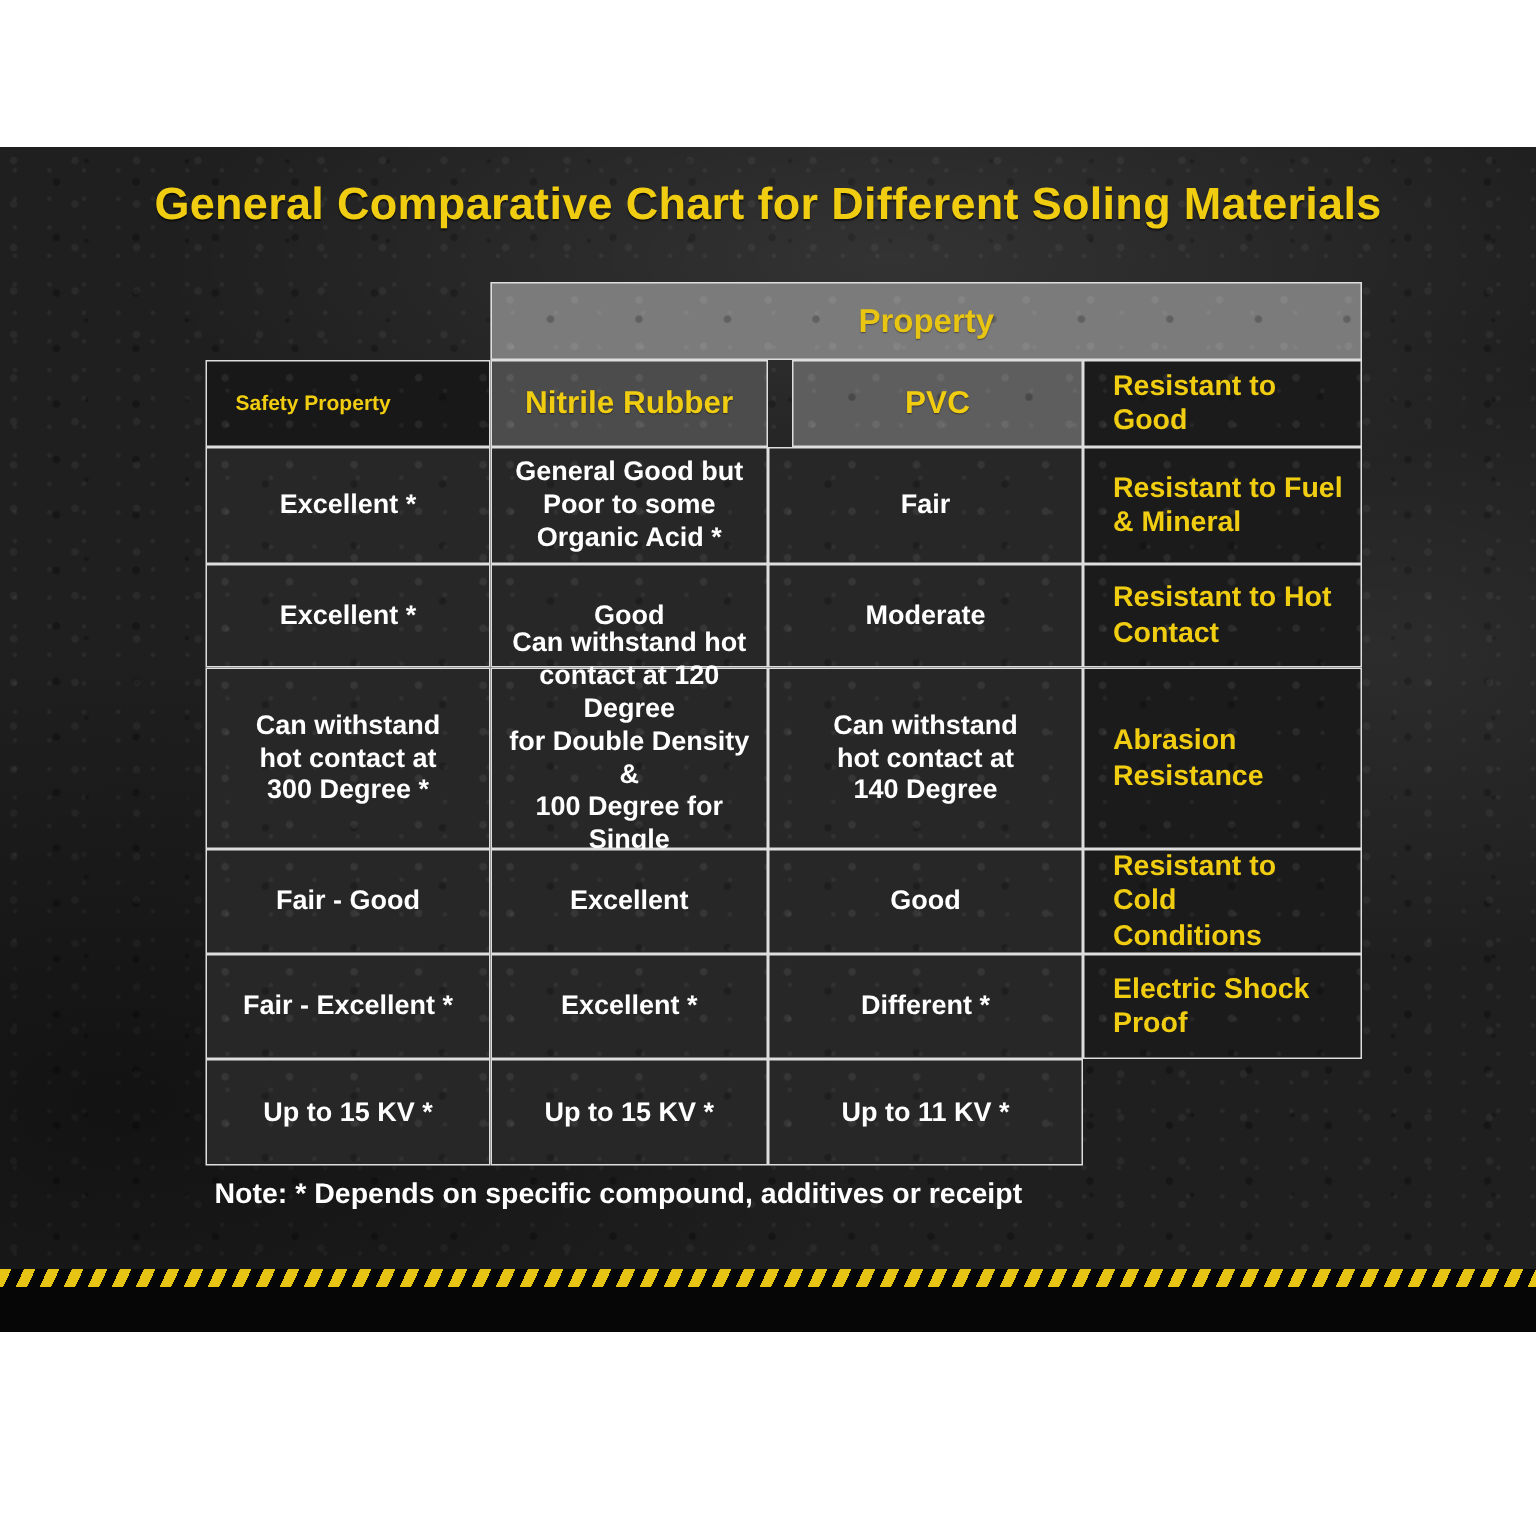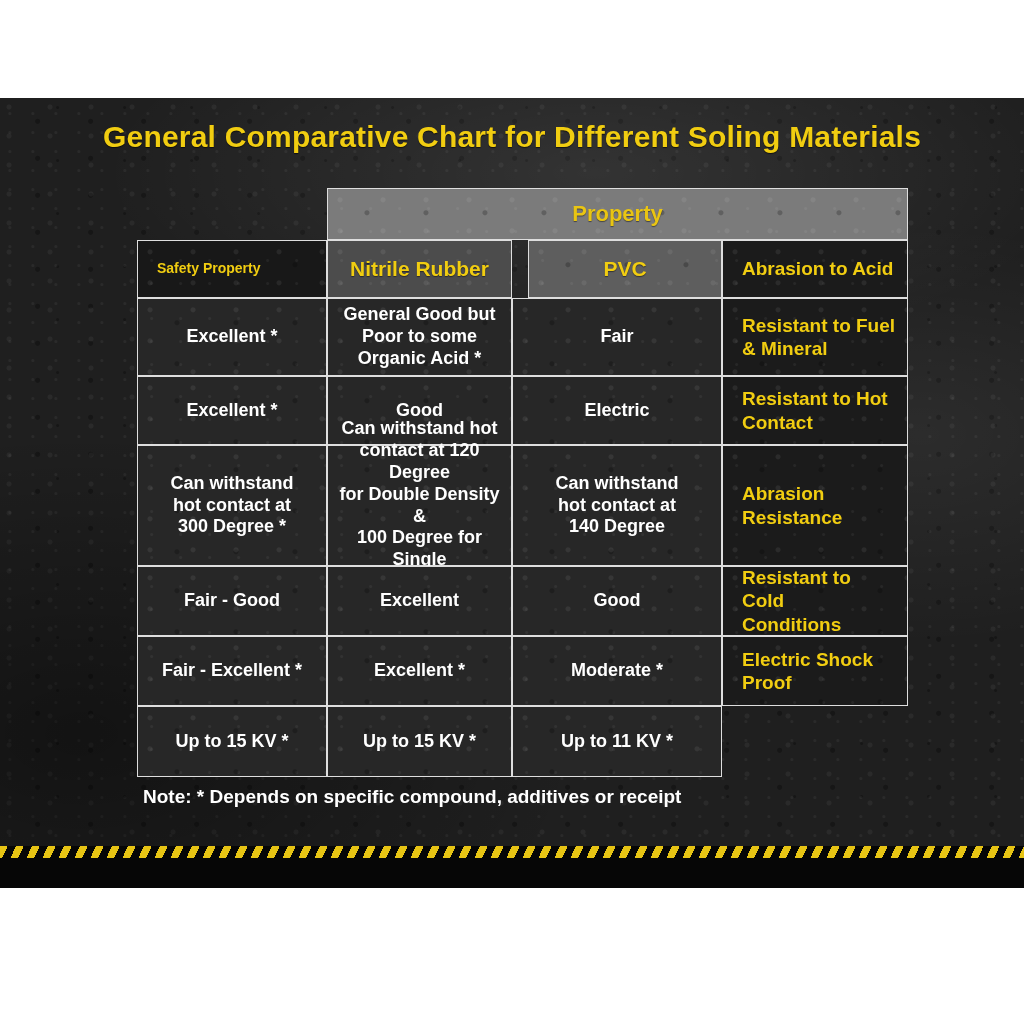--- a/index.html
+++ b/index.html
@@ -86,32 +86,32 @@
 
     <div class="cmp-table">
 
       <div class="cell corner-empty"></div>
       <div class="cell materials-cell">Property</div>
 
       <div class="cell safety-cell">Safety Property</div>
       <div class="cell colhead col-nitrile">Nitrile Rubber</div>
       <div class="cell colhead col-pvc">PVC</div>
 
-      <div class="cell prop">Abrasion to Acid</div>
+      <div class="cell prop">Resistant to Good</div>
       <div class="cell val">Excellent *</div>
       <div class="cell val">General Good but
 Poor to some
 Organic Acid *</div>
       <div class="cell val">Fair</div>
 
       <div class="cell prop">Resistant to Fuel
 &amp; Mineral</div>
       <div class="cell val">Excellent *</div>
       <div class="cell val">Good</div>
-      <div class="cell val">Electric</div>
+      <div class="cell val">Moderate</div>
 
       <div class="cell prop">Resistant to Hot
 Contact</div>
       <div class="cell val">Can withstand
 hot contact at
 300 Degree *</div>
       <div class="cell val">Can withstand hot
 contact at 120 Degree
 for Double Density &amp;
 100 Degree for Single
@@ -123,21 +123,21 @@
       <div class="cell prop">Abrasion
 Resistance</div>
       <div class="cell val">Fair - Good</div>
       <div class="cell val">Excellent</div>
       <div class="cell val">Good</div>
 
       <div class="cell prop">Resistant to Cold
 Conditions</div>
       <div class="cell val">Fair - Excellent *</div>
       <div class="cell val">Excellent *</div>
-      <div class="cell val">Moderate *</div>
+      <div class="cell val">Different *</div>
 
       <div class="cell prop">Electric Shock
 Proof</div>
       <div class="cell val">Up to 15 KV *</div>
       <div class="cell val">Up to 15 KV *</div>
       <div class="cell val">Up to 11 KV *</div>
     </div>
 
     <p class="footnote">Note: * Depends on specific compound, additives or receipt</p>
   </div>

